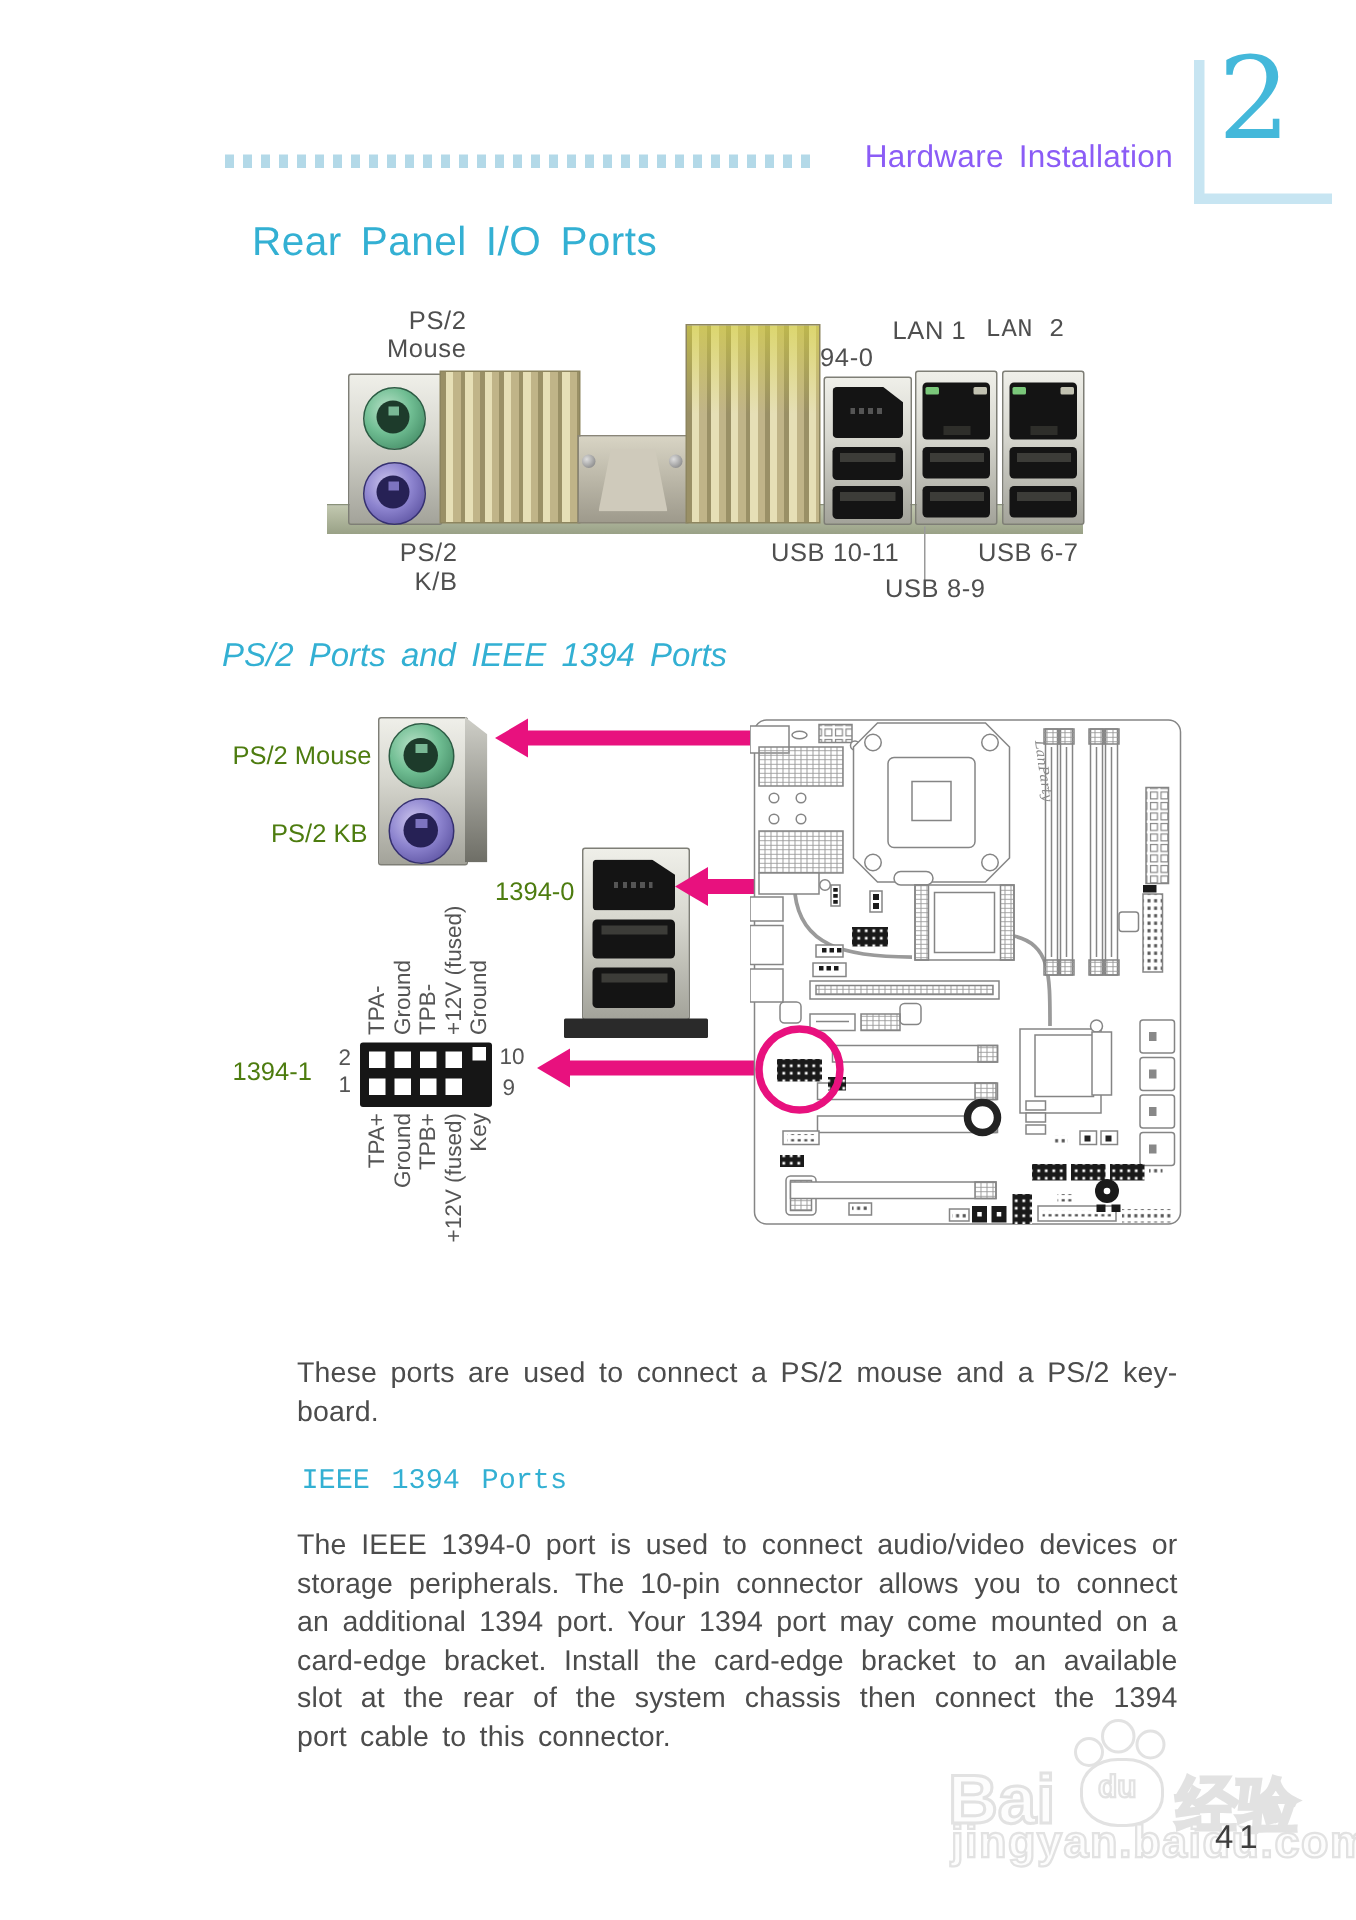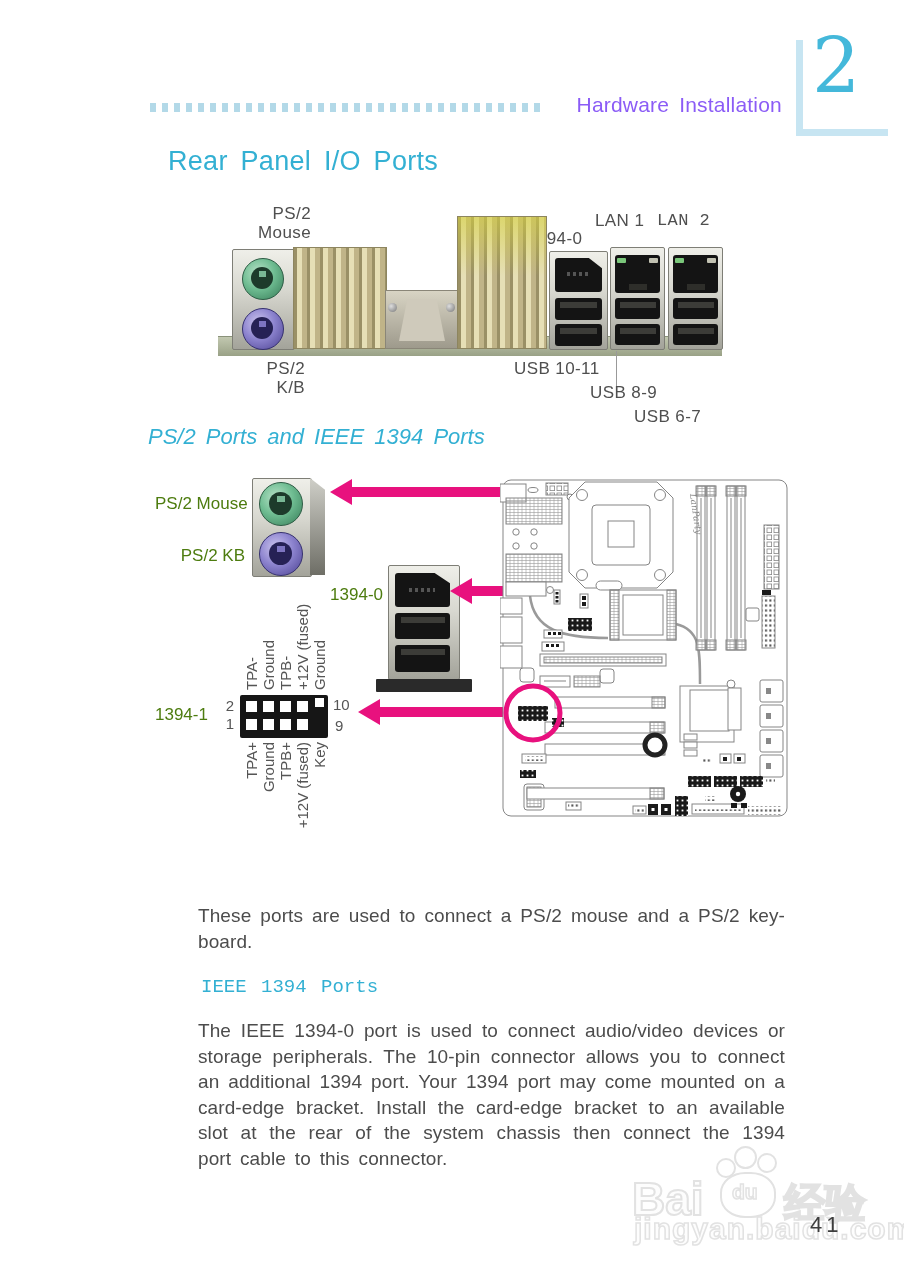--- a/index.html
+++ b/index.html
@@ -174,21 +174,21 @@
       </div>
   </div>
 
   <div class="abs lbl lbl-c" style="left:235px;top:359px;width:70px;">
     <div>PS/2</div>
     <div>K/B</div>
   </div>
   <div class="abs lbl" style="left:514px;top:359px;">USB 10-11</div>
   <div class="abs vdiv"></div>
   <div class="abs lbl" style="left:590px;top:383px;">USB 8-9</div>
-  <div class="abs lbl" style="left:634px;top:359px;margin-top:48px;">USB 6-7</div>
+  <div class="abs lbl" style="left:652px;top:359px;">USB 6-7</div>
 
   <div class="abs sec-head">PS/2 Ports and IEEE 1394 Ports</div>
 
   <div class="abs d-lbl" style="left:155px;top:494px;width:90px;text-align:right;">PS/2  Mouse</div>
   <div class="abs d-lbl" style="left:155px;top:546px;width:90px;text-align:right;">PS/2  KB</div>
 
   <div class="abs silver" style="left:252px;top:478px;width:58px;height:97px;">
     <div class="port-round port-green" style="left:6px;top:3px;width:42px;height:42px;">
       <div class="ps2-in in-green" style="left:9px;top:9px;width:23px;height:23px;"></div>
       <div class="ps2-key" style="left:17px;top:13px;width:8px;height:6px;"></div>

